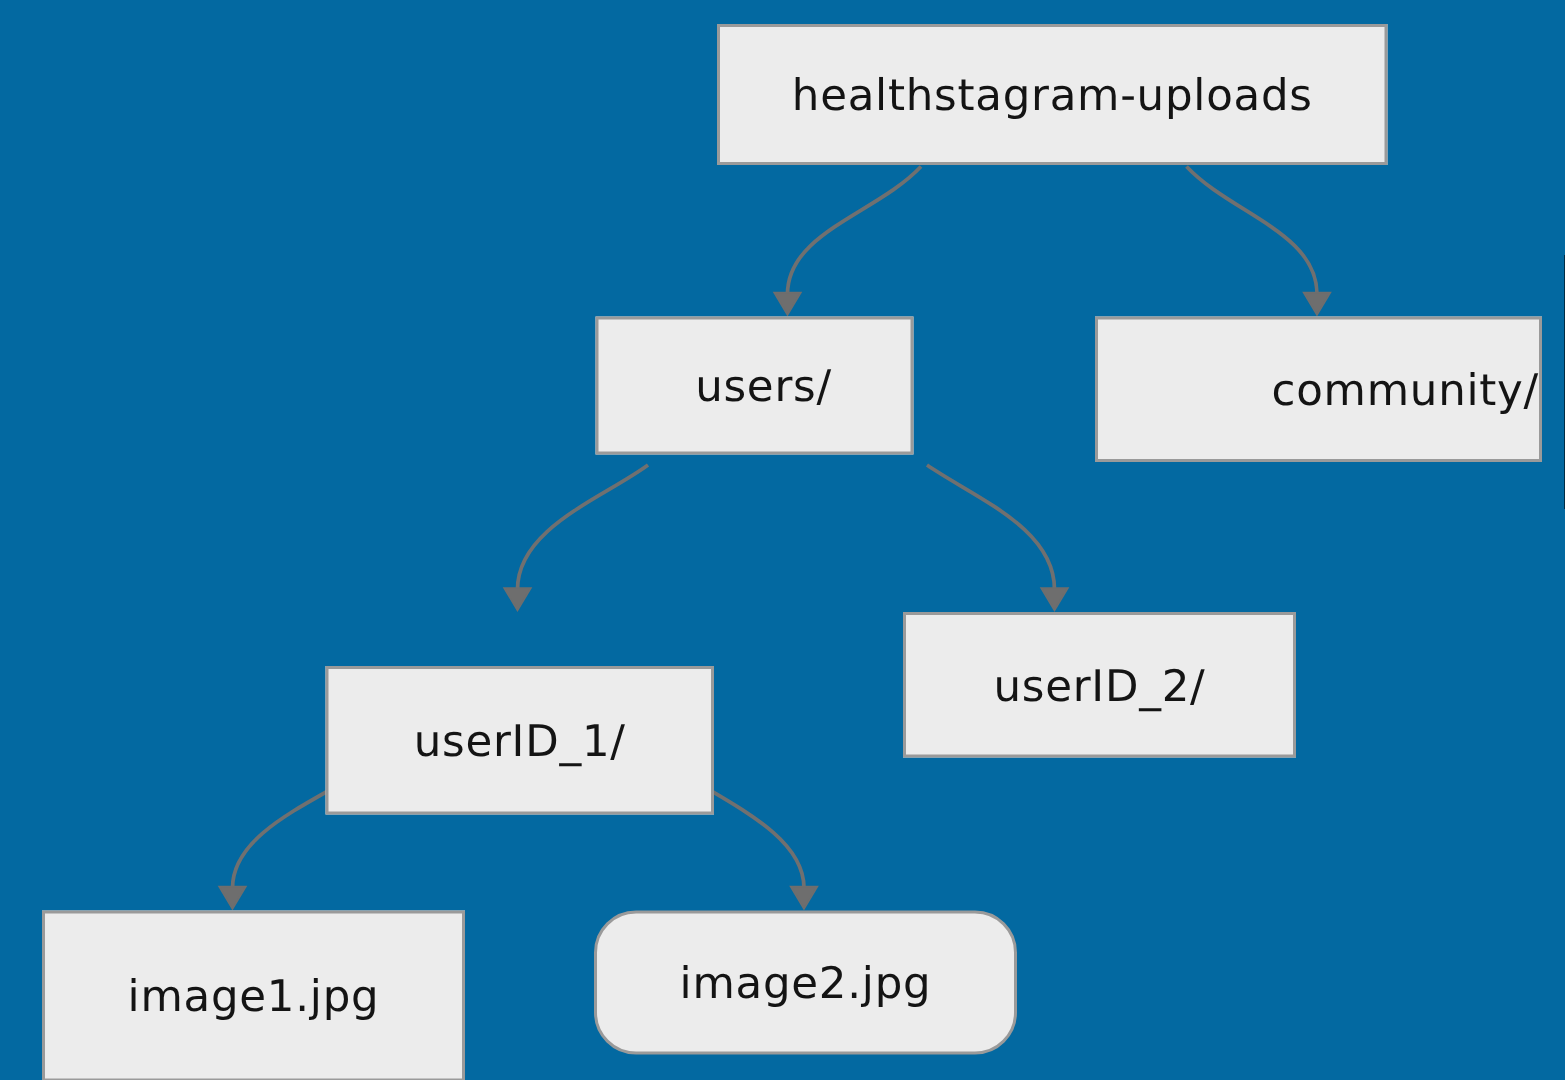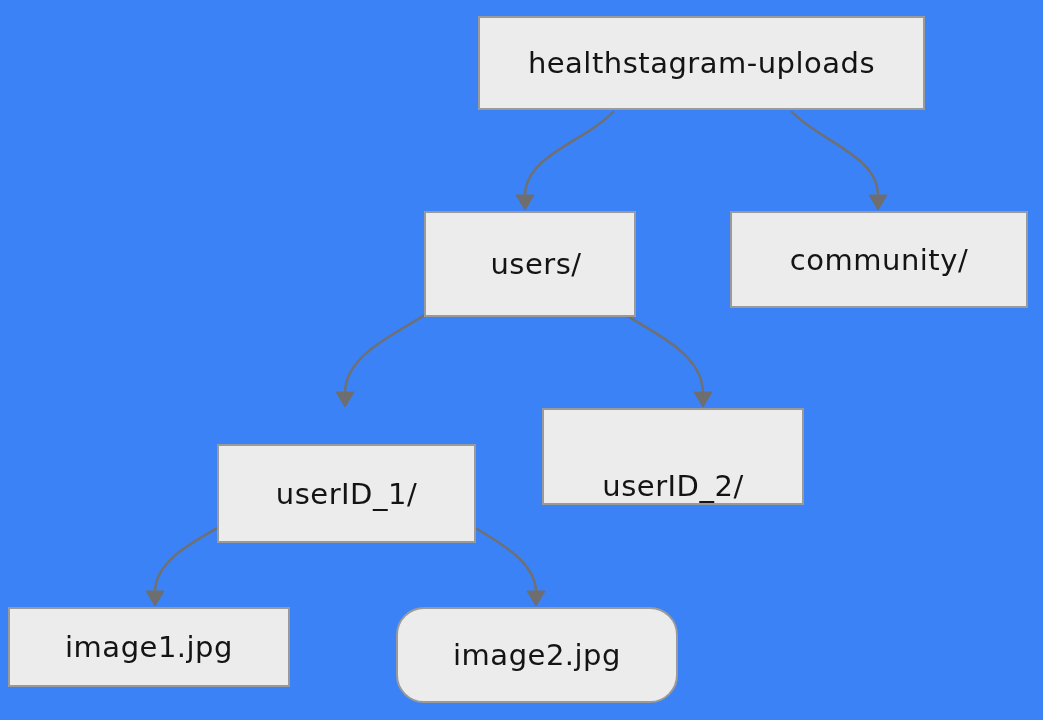--- a/index.html
+++ b/index.html
@@ -4,21 +4,21 @@
 <style>
   html, body {
     margin: 0;
     padding: 0;
     background: #000000;
   }
   #stage {
     position: relative;
     width: 1043px;
     height: 720px;
-    background: #3b82f6;
+    background: #0369a1;
     overflow: hidden;
     font-family: "DejaVu Sans", "Liberation Sans", sans-serif;
   }
   #edge-layer {
     position: absolute;
     left: 0;
     top: 0;
     width: 1043px;
     height: 720px;
   }
@@ -38,25 +38,25 @@
     border: 2px solid #9a9a9a;
     color: #141414;
     display: flex;
     align-items: center;
     justify-content: center;
     font-size: 29px;
     letter-spacing: 0.5px;
     white-space: nowrap;
   }
   .node-root      { left: 478px; top: 16px;  width: 447px; height: 94px; }
-  .node-users     { left: 424px; top: 211px; width: 212px; height: 106px; padding-left: 12px; }
-  .node-community { left: 730px; top: 211px; width: 298px; height: 97px; }
+  .node-users     { left: 397px; top: 211px; width: 212px; height: 92px; padding-left: 12px; }
+  .node-community { left: 730px; top: 211px; width: 298px; height: 97px; justify-content: flex-end; }
   .node-userid1   { left: 217px; top: 408px; width: 259px; height: 99px; margin-top: 36px; }
-  .node-userid2   { left: 542px; top: 408px; width: 262px; height: 97px; align-items: flex-end; }
-  .node-image1    { left: 8px;  top: 607px; width: 282px; height: 80px; }
+  .node-userid2   { left: 602px; top: 408px; width: 262px; height: 97px; }
+  .node-image1    { left: 28px;  top: 607px; width: 282px; height: 114px; }
   .node-image2    { left: 396px; top: 607px; width: 282px; height: 96px; border-radius: 28px; }
 </style>
 </head>
 <body>
 
 <div id="stage">
 
   <svg id="edge-layer" viewBox="0 0 1043 720" xmlns="http://www.w3.org/2000/svg">
     <g>
       <path class="edge-path" d="M 614 111 C 585 142 525 155 525 196"></path>

